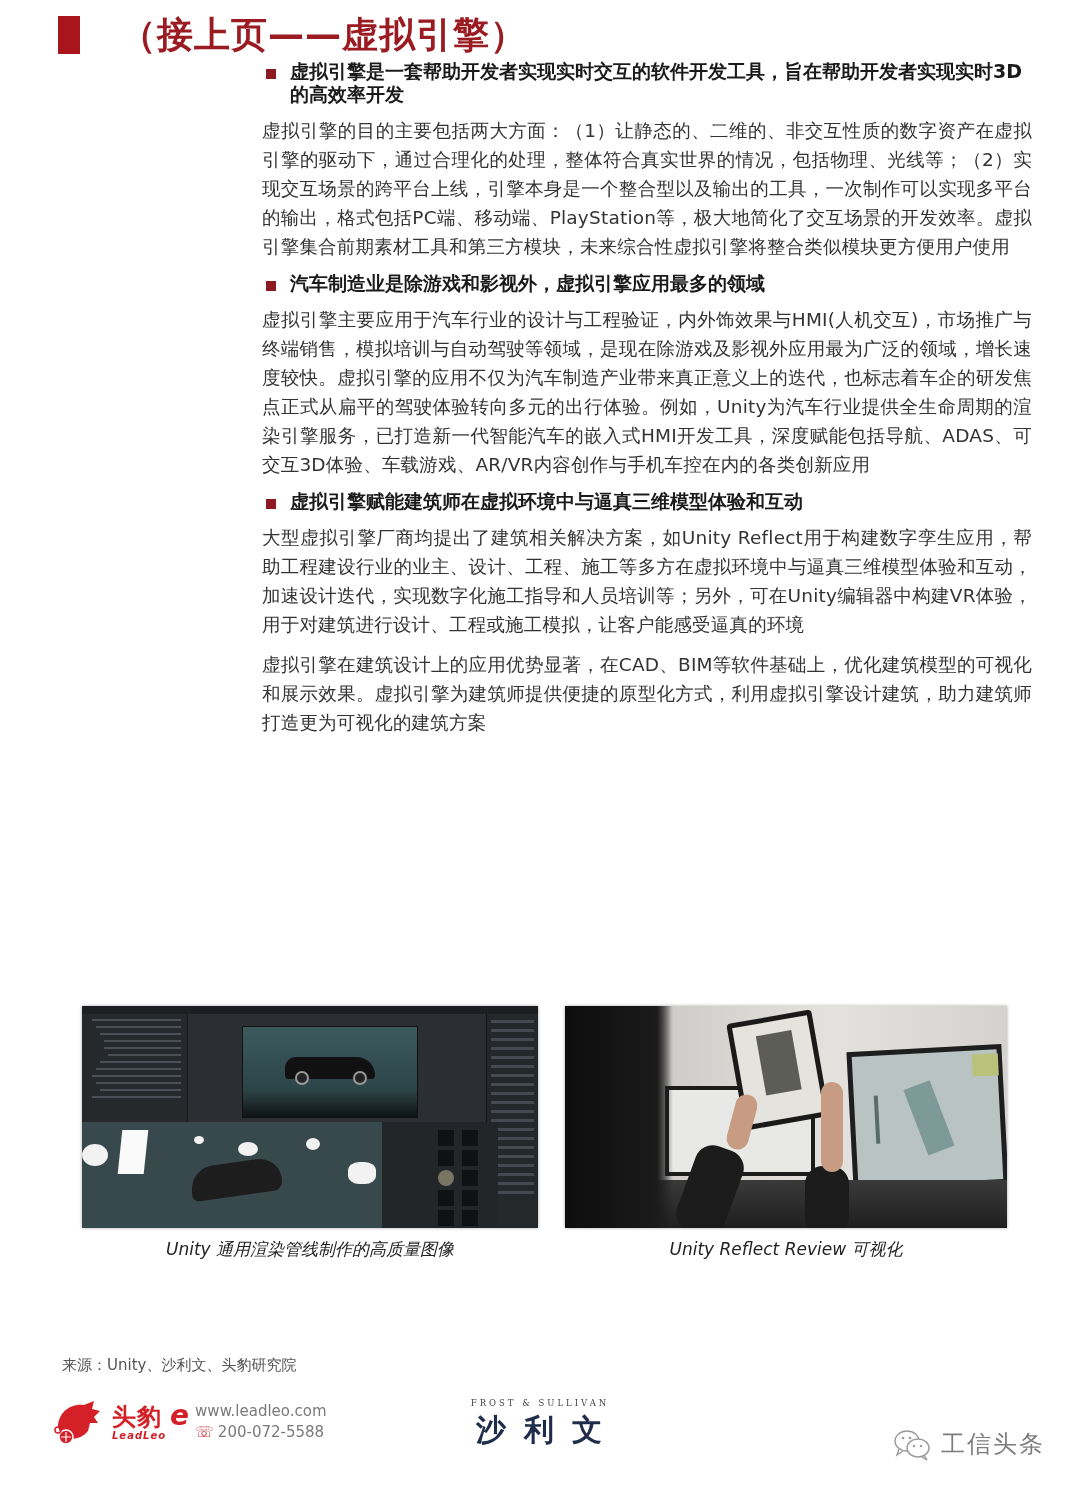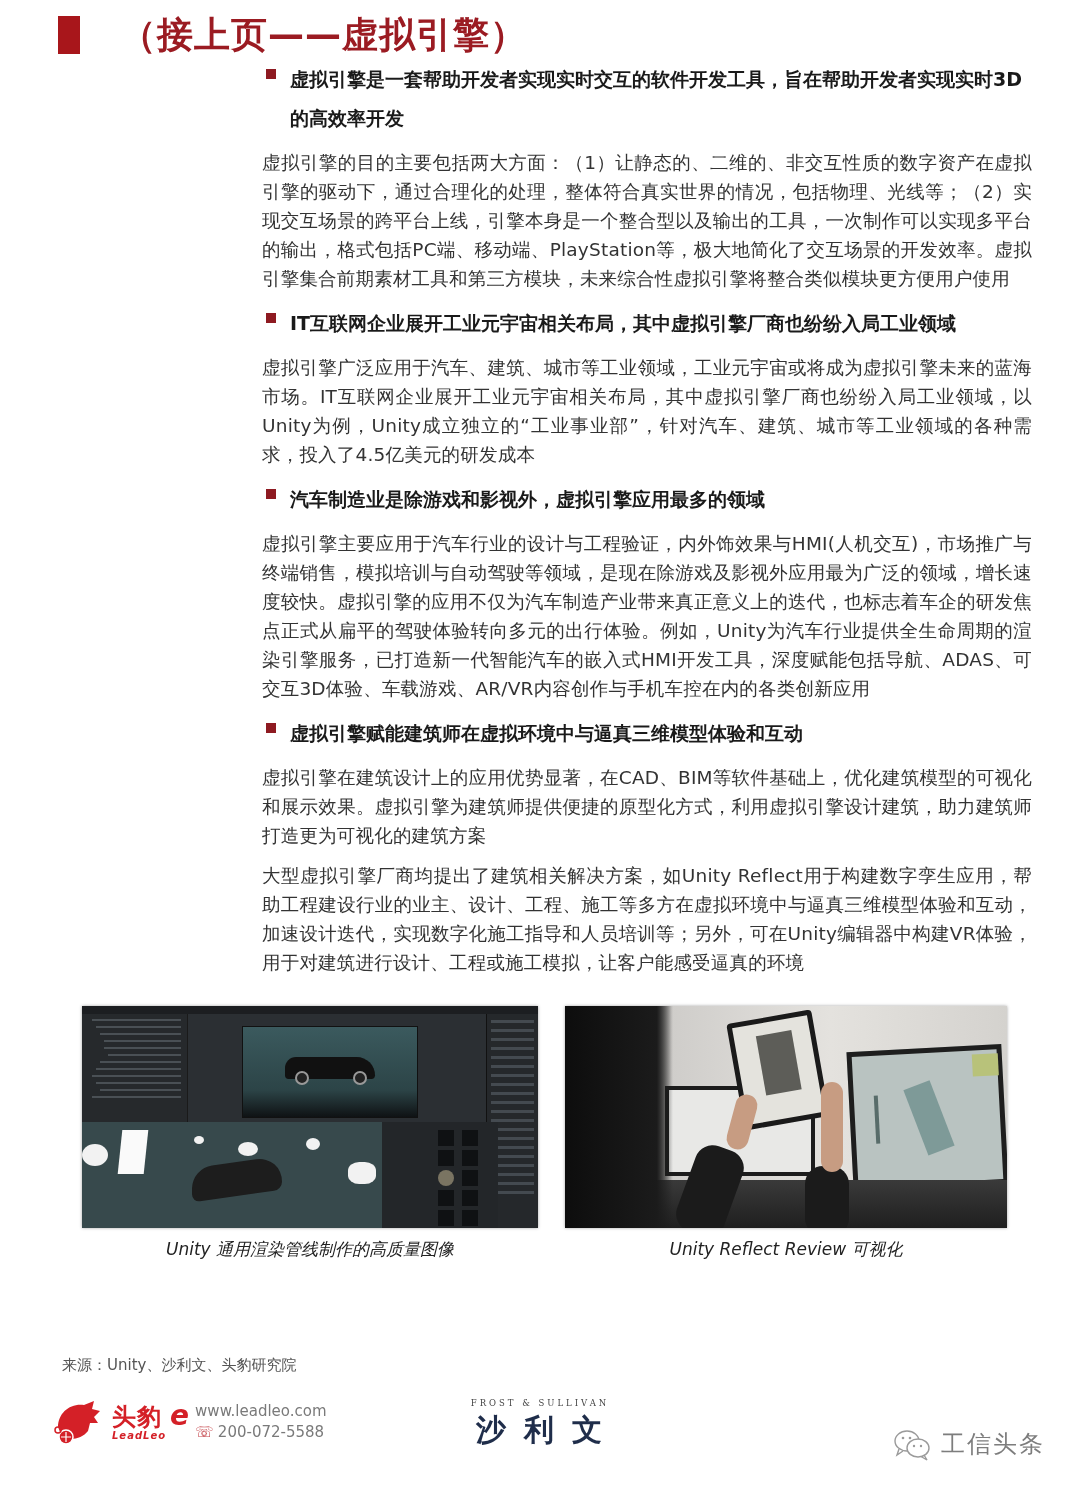--- a/index.html
+++ b/index.html
@@ -4,21 +4,21 @@
 <style>
   * { margin: 0; padding: 0; box-sizing: border-box; }
   html, body { width: 1080px; height: 1495px; background: #ffffff; overflow: hidden; }
   body { position: relative; font-family: "DejaVu Sans", "Liberation Sans", sans-serif; color: #2b2b2b; }
 
   .page-header { position: absolute; left: 58px; top: 10px; height: 50px; display: flex; align-items: center; }
   .header-bar { width: 22px; height: 38px; background: #a8161b; margin-right: 40px; }
   .page-title { font-size: 36px; color: #9b1b22; font-weight: bold; letter-spacing: 1px; white-space: nowrap; }
 
   .content { position: absolute; left: 262px; top: 60px; width: 770px; }
-  .section-heading { position: relative; padding-left: 28px; font-size: 19px; font-weight: bold; color: #1a1a1a; line-height: 39px; margin-bottom: 10px; }
+  .section-heading { position: relative; padding-left: 28px; font-size: 19px; font-weight: bold; color: #1a1a1a; line-height: 23px; margin-bottom: 10px; }
   .section-heading .bullet { position: absolute; left: 4px; top: 9px; width: 10px; height: 10px; background: #8e1a21; }
   .para { font-size: 18.5px; line-height: 29px; color: #333333; margin-bottom: 11px; text-align: justify; letter-spacing: 0.2px; }
 
   .figures { position: absolute; left: 70px; top: 1006px; width: 940px; height: 250px; }
   .figure { position: absolute; top: 0; }
   .figure-left { left: 0; width: 468px; padding-left: 12px; }
   .figure-right { left: 495px; width: 442px; }
   .img-box { width: 100%; height: 222px; position: relative; overflow: hidden; box-shadow: 0 0 3px rgba(0,0,0,0.35); }
   .caption { text-align: center; font-size: 17px; font-style: italic; color: #222; margin-top: 10px; font-family: "DejaVu Sans", sans-serif; }
 
@@ -82,43 +82,36 @@
 
 <div class="content">
   <div>
     <div class="section-heading">
       <span class="bullet"></span>
       <span>虚拟引擎是一套帮助开发者实现实时交互的软件开发工具，旨在帮助开发者实现实时3D的高效率开发</span>
     </div>
     <p class="para">虚拟引擎的目的主要包括两大方面：（1）让静态的、二维的、非交互性质的数字资产在虚拟引擎的驱动下，通过合理化的处理，整体符合真实世界的情况，包括物理、光线等；（2）实现交互场景的跨平台上线，引擎本身是一个整合型以及输出的工具，一次制作可以实现多平台的输出，格式包括PC端、移动端、PlayStation等，极大地简化了交互场景的开发效率。虚拟引擎集合前期素材工具和第三方模块，未来综合性虚拟引擎将整合类似模块更方便用户使用</p>
   </div>
 
-  <div>
-    <div class="section-heading">
-      <span class="bullet"></span>
-      <span>IT互联网企业展开工业元宇宙相关布局，其中虚拟引擎厂商也纷纷入局工业领域</span>
-    </div>
-    <p class="para">虚拟引擎广泛应用于汽车、建筑、城市等工业领域，工业元宇宙或将成为虚拟引擎未来的蓝海市场。IT互联网企业展开工业元宇宙相关布局，其中虚拟引擎厂商也纷纷入局工业领域，以Unity为例，Unity成立独立的“工业事业部”，针对汽车、建筑、城市等工业领域的各种需求，投入了4.5亿美元的研发成本</p>
-  </div>
 
   <div>
     <div class="section-heading">
       <span class="bullet"></span>
       <span>汽车制造业是除游戏和影视外，虚拟引擎应用最多的领域</span>
     </div>
     <p class="para">虚拟引擎主要应用于汽车行业的设计与工程验证，内外饰效果与HMI(人机交互)，市场推广与终端销售，模拟培训与自动驾驶等领域，是现在除游戏及影视外应用最为广泛的领域，增长速度较快。虚拟引擎的应用不仅为汽车制造产业带来真正意义上的迭代，也标志着车企的研发焦点正式从扁平的驾驶体验转向多元的出行体验。例如，Unity为汽车行业提供全生命周期的渲染引擎服务，已打造新一代智能汽车的嵌入式HMI开发工具，深度赋能包括导航、ADAS、可交互3D体验、车载游戏、AR/VR内容创作与手机车控在内的各类创新应用</p>
   </div>
 
   <div>
     <div class="section-heading">
       <span class="bullet"></span>
       <span>虚拟引擎赋能建筑师在虚拟环境中与逼真三维模型体验和互动</span>
     </div>
+    <p class="para">大型虚拟引擎厂商均提出了建筑相关解决方案，如Unity Reflect用于构建数字孪生应用，帮助工程建设行业的业主、设计、工程、施工等多方在虚拟环境中与逼真三维模型体验和互动，加速设计迭代，实现数字化施工指导和人员培训等；另外，可在Unity编辑器中构建VR体验，用于对建筑进行设计、工程或施工模拟，让客户能感受逼真的环境</p>
     <p class="para">虚拟引擎在建筑设计上的应用优势显著，在CAD、BIM等软件基础上，优化建筑模型的可视化和展示效果。虚拟引擎为建筑师提供便捷的原型化方式，利用虚拟引擎设计建筑，助力建筑师打造更为可视化的建筑方案</p>
-    <p class="para">大型虚拟引擎厂商均提出了建筑相关解决方案，如Unity Reflect用于构建数字孪生应用，帮助工程建设行业的业主、设计、工程、施工等多方在虚拟环境中与逼真三维模型体验和互动，加速设计迭代，实现数字化施工指导和人员培训等；另外，可在Unity编辑器中构建VR体验，用于对建筑进行设计、工程或施工模拟，让客户能感受逼真的环境</p>
   </div>
 </div>
 
 <div class="figures">
   <div class="figure figure-left">
     <div class="img-box unity">
       <div class="u-topbar"></div>
       <div class="u-hier">
         <div class="line"></div>
           <div class="line" style="margin-left:14px"></div>

